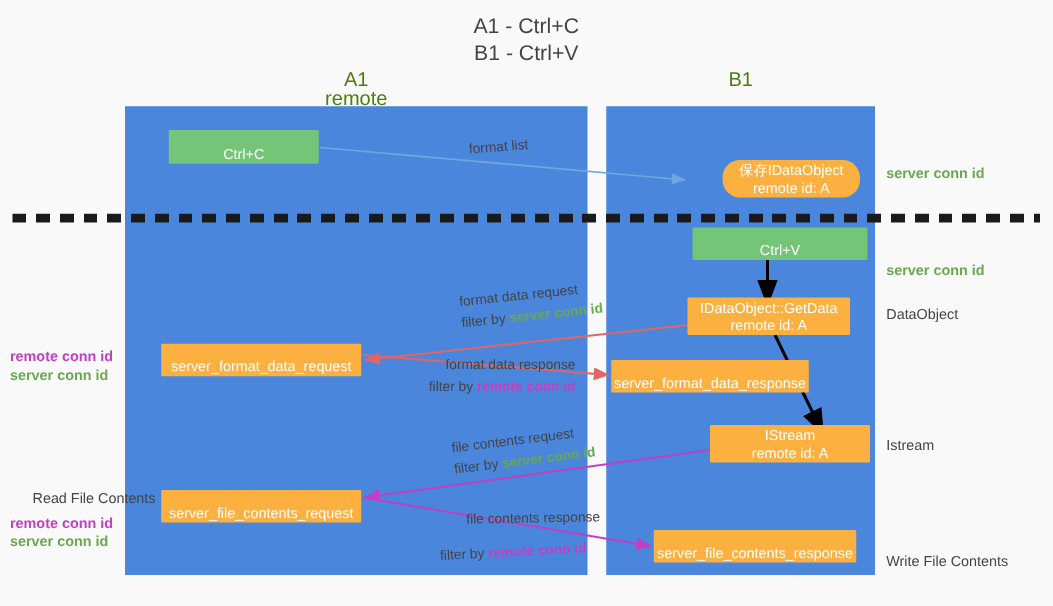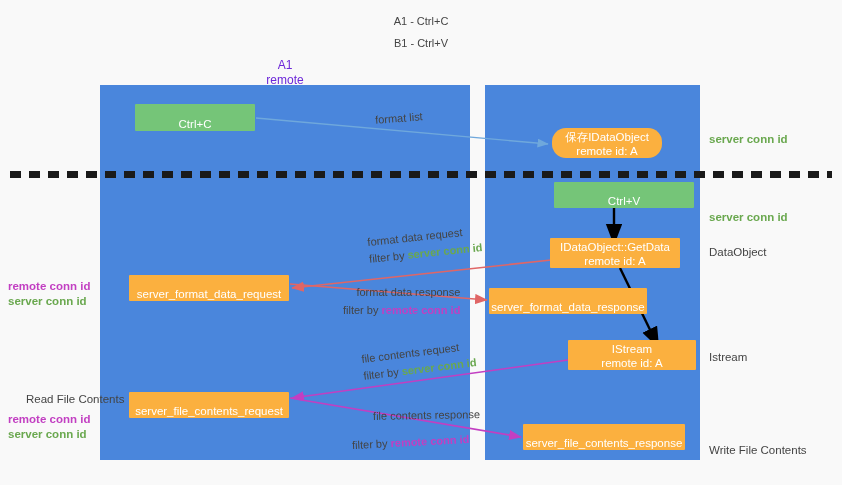--- a/index.html
+++ b/index.html
@@ -32,33 +32,33 @@
   .col {
     position: absolute;
     background: #4a86dc;
   }
   .colA { left: 100px; top: 85px; width: 370px; height: 375px; }
   .colB { left: 485px; top: 85px; width: 215px; height: 375px; }
 
   .colhead {
     position: absolute;
     text-align: center;
-    font-size: 12px;
+    font-size: 16px;
     line-height: 14.5px;
-    color: #6d28d9;
+    color: #4d7c0f;
   }
   .colhead .l1 { display:block; }
   .colhead .l2 { display:block; }
 
   .title {
     position: absolute;
     left: 0; top: 10px;
     width: 842px;
     text-align: center;
-    font-size: 11px;
+    font-size: 17px;
     line-height: 22px;
     color: #444;
   }
 
   .box {
     position: absolute;
     box-sizing: border-box;
     display: flex;
     flex-direction: column;
     align-items: center;
@@ -118,20 +118,21 @@
   <div class="title">
     <span>A1 - Ctrl+C</span><br>
     <span>B1 - Ctrl+V</span>
   </div>
 
   <div class="colhead" style="left:100px; top:58px; width:370px;">
     <span class="l1">A1</span>
     <span class="l2">remote</span>
   </div>
   <div class="colhead" style="left:485px; top:58px; width:215px;">
+    <span class="l1">B1</span>
   </div>
 
   <div class="col colA"></div>
   <div class="col colB"></div>
 
   <svg class="layer" viewBox="0 0 842 485">
     <defs>
       <marker id="ar-blue" markerWidth="9" markerHeight="9" refX="7.5" refY="3.2" orient="auto">
         <path d="M0,0 L8,3.2 L0,6.4 z" fill="#6fa8dc"></path>
       </marker>
@@ -160,21 +161,21 @@
 
     <line x1="290" y1="398" x2="521" y2="437" stroke="#c23fc2" stroke-width="1.6" marker-end="url(#ar-mag)"></line>
   </svg>
 
   <div class="dashline"></div>
 
   <div class="box green" style="left:135px; top:104px; width:120px; height:27px;">
     <span>Ctrl+C</span>
   </div>
 
-  <div class="box orange" style="left:552px; top:128px; width:110px; height:30px;border-radius:14px;">
+  <div class="box orange" style="left:578px; top:128px; width:110px; height:30px;border-radius:14px;">
     <span>保存IDataObject</span>
     <span class="l2">remote id: A</span>
   </div>
 
   <div class="box green" style="left:554px; top:182px; width:140px; height:26px;">
     <span>Ctrl+V</span>
   </div>
 
   <div class="box orange" style="left:550px; top:238px; width:130px; height:30px;">
     <span>IDataObject::GetData</span>

